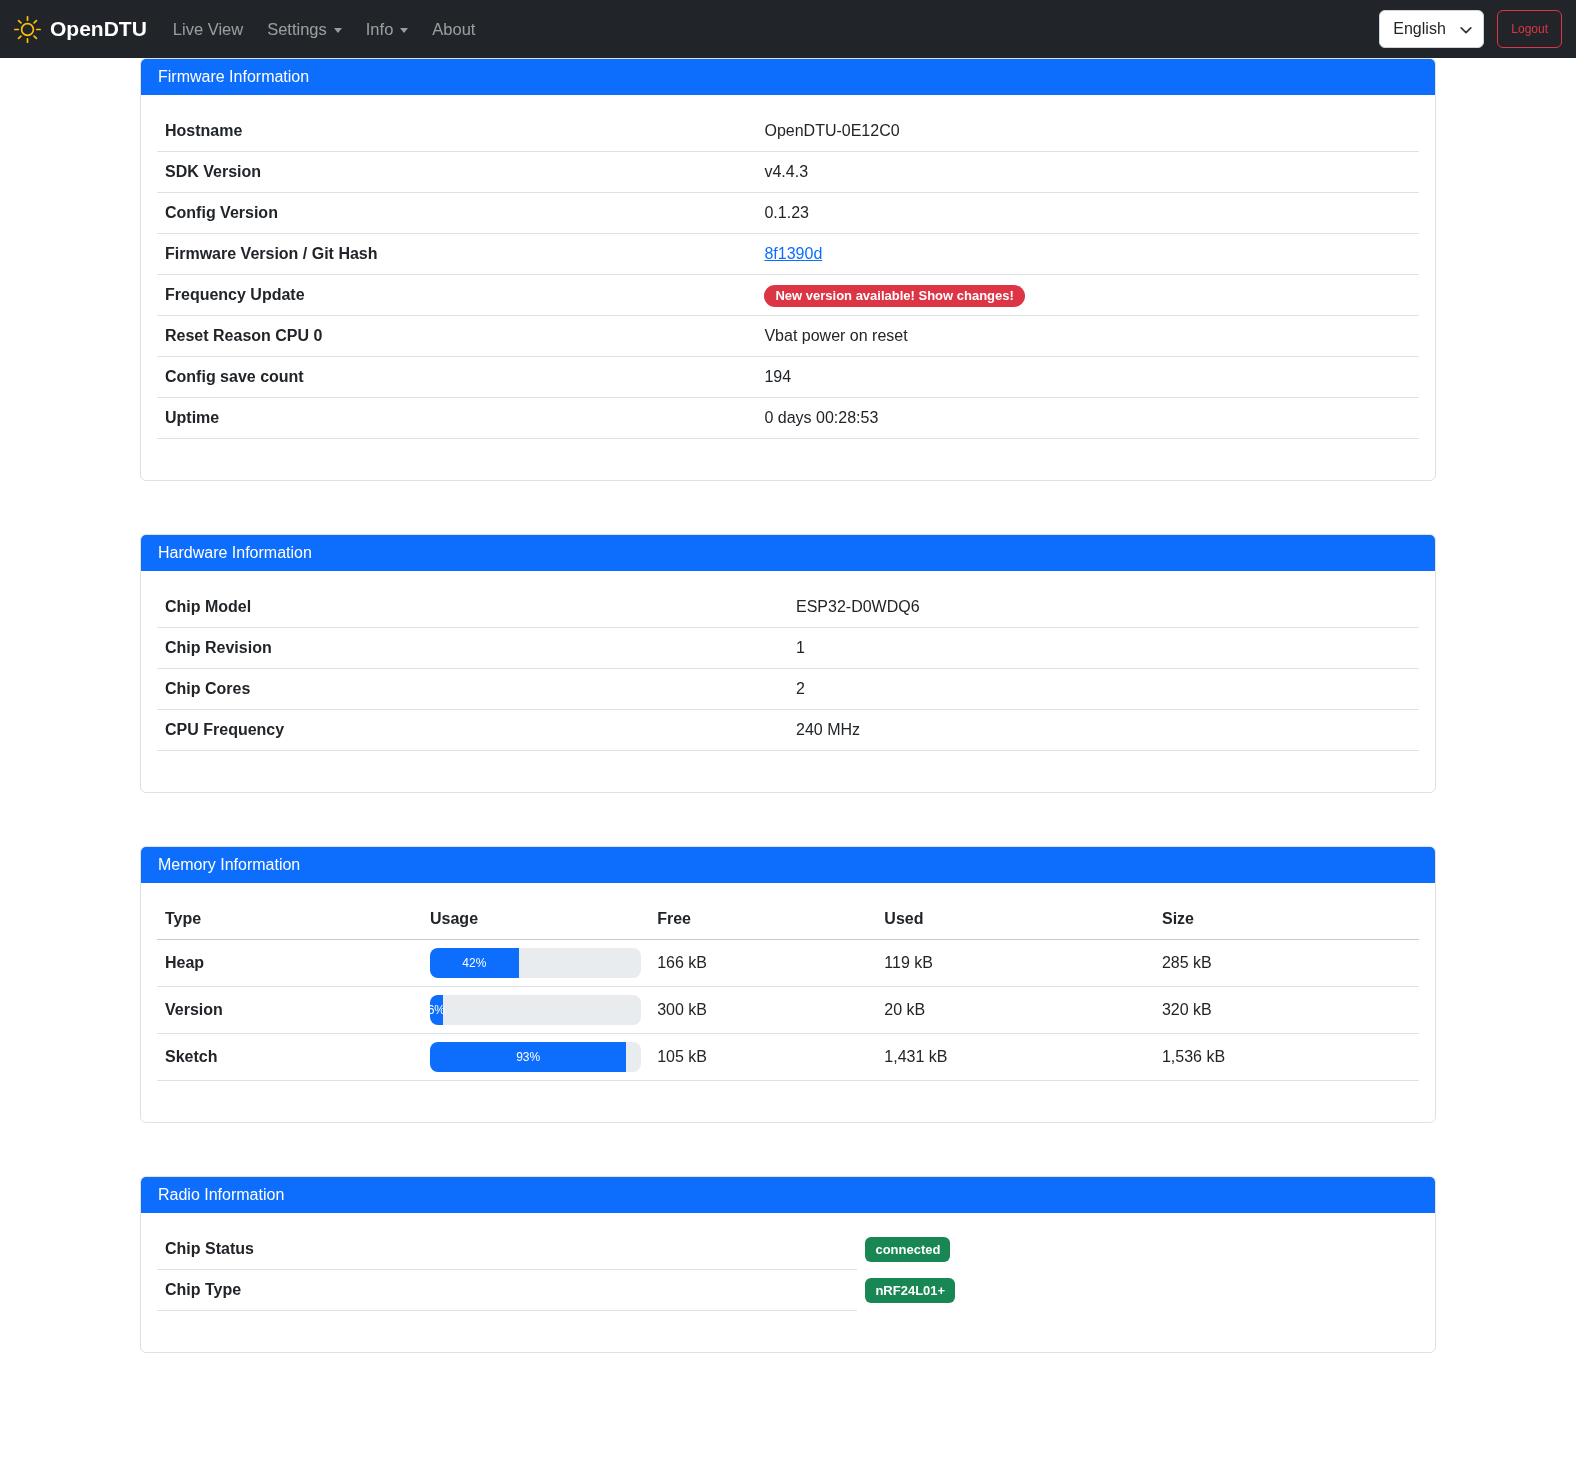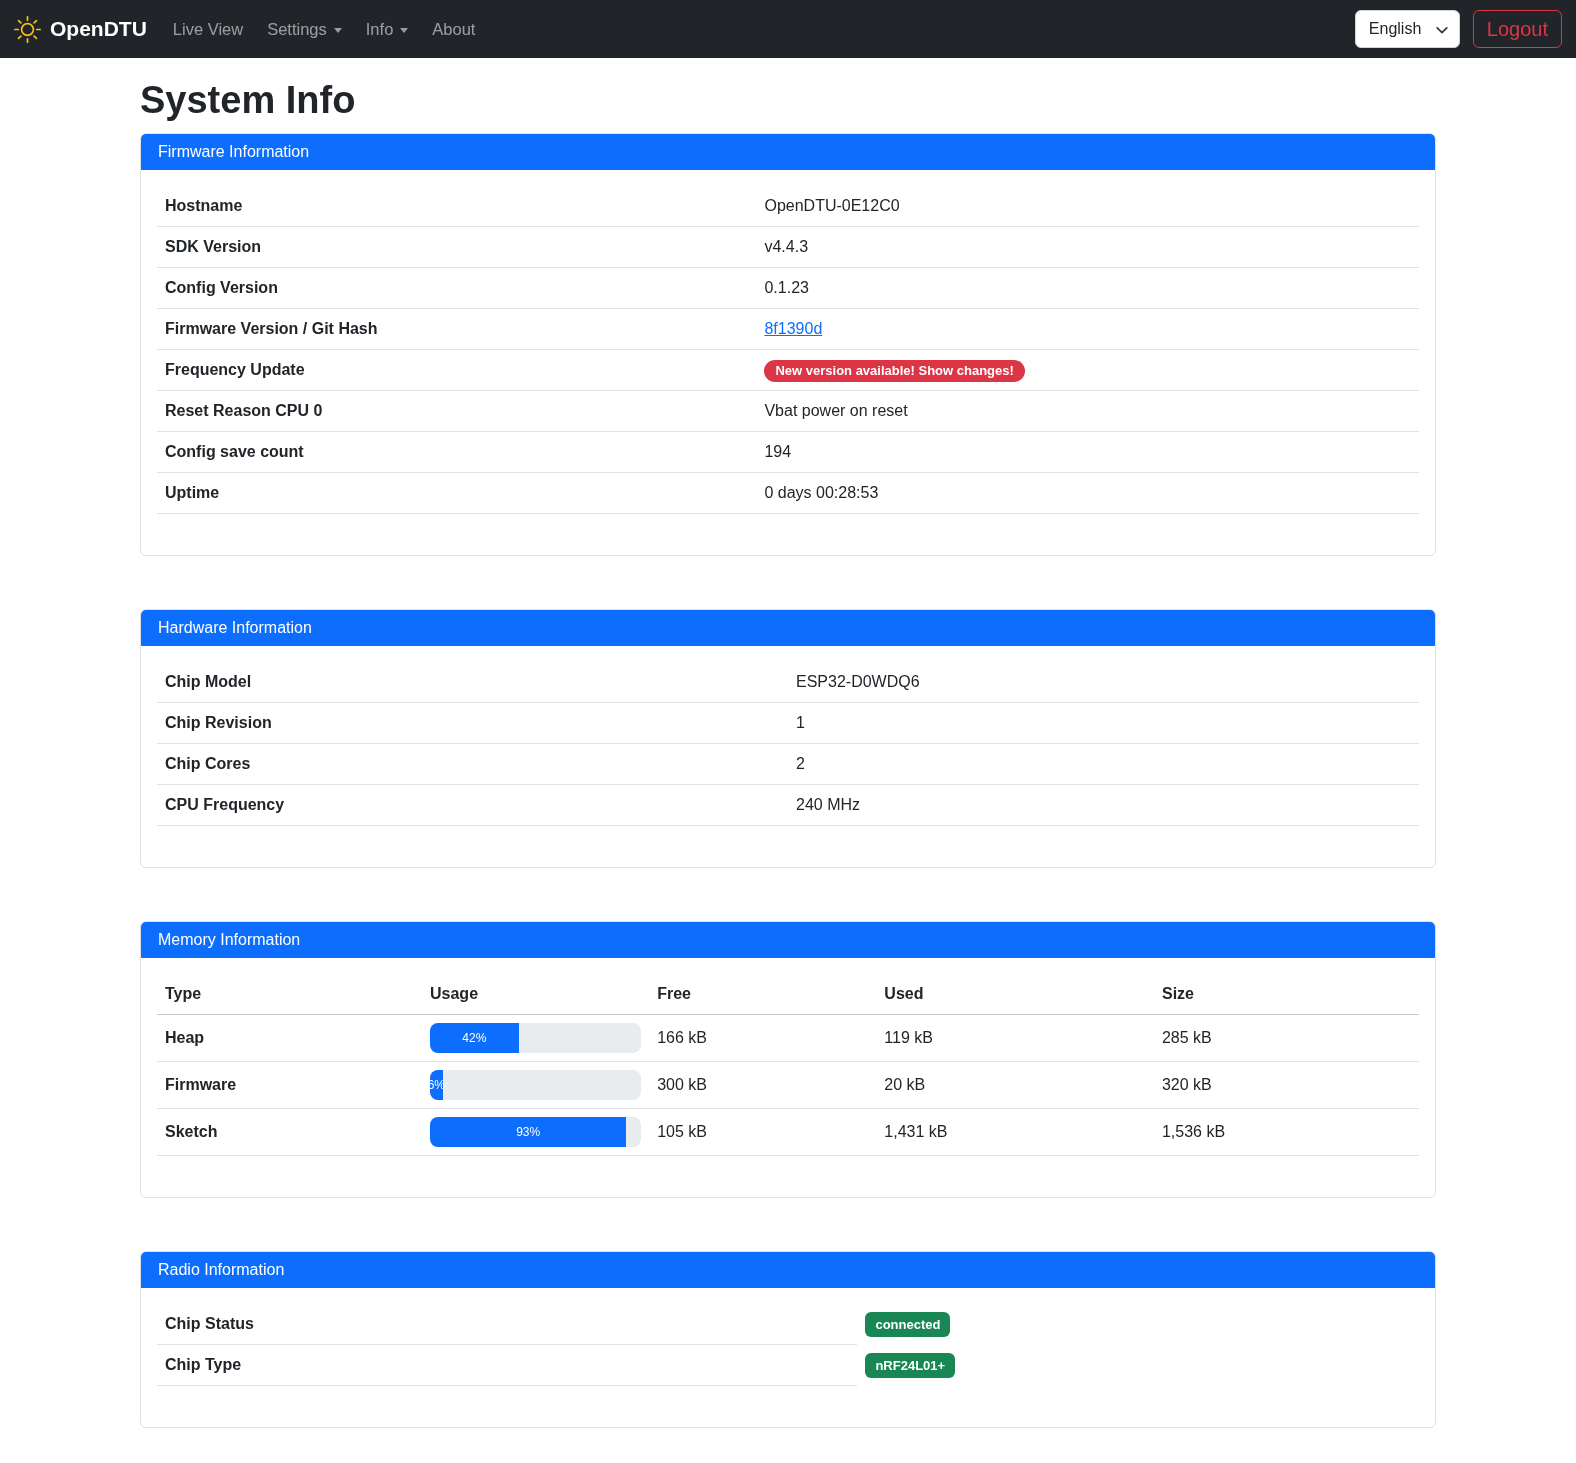--- a/index.html
+++ b/index.html
@@ -59,21 +59,21 @@
     cursor: pointer;
   }
   .lang-select .chev { position: absolute; right: 10px; top: 12px; }
   .logout-btn {
     background: transparent;
     border: 1px solid #dc3545;
     color: #dc3545;
     border-radius: 6px;
     height: 38px;
     padding: 4px 13px;
-    font-size: 20px;
+    font-size: 12px;
     font-family: "Liberation Sans", sans-serif;
     cursor: pointer;
   }
 
   
   .container { max-width: 1320px; margin: 0 auto; padding: 0 12px; }
   .page-title {
     font-size: 38px;
     font-weight: 700;
     margin: 21px 0 11px 0;
@@ -201,21 +201,20 @@
         <svg width="14" height="14" viewBox="0 0 16 16" fill="none" xmlns="http://www.w3.org/2000/svg">
           <path d="M2.5 5.5 L8 11 L13.5 5.5" stroke="#343a40" stroke-width="2" stroke-linecap="round" stroke-linejoin="round"></path>
         </svg>
       </span>
     </div>
     <button class="logout-btn">Logout</button>
   </div>
 </nav>
 
 <div class="container">
-  <h1 class="page-title">System Info</h1>
 
   <div class="card first">
     <div class="card-header">Firmware Information</div>
     <div class="card-body">
       <table class="tbl-firmware">
         <tbody>
           <tr>
             <th class="key">Hostname</th>
             <td>OpenDTU-0E12C0</td>
           </tr>
@@ -301,21 +300,21 @@
             <td>
               <div class="progress">
                 <div class="progress-bar" style="width:42%">42%</div>
               </div>
             </td>
             <td>166 kB</td>
             <td>119 kB</td>
             <td>285 kB</td>
           </tr>
           <tr>
-            <th>Firmware</th>
+            <th>Version</th>
             <td>
               <div class="progress">
                 <div class="progress-bar" style="width:6%">6%</div>
               </div>
             </td>
             <td>300 kB</td>
             <td>20 kB</td>
             <td>320 kB</td>
           </tr>
           <tr>

